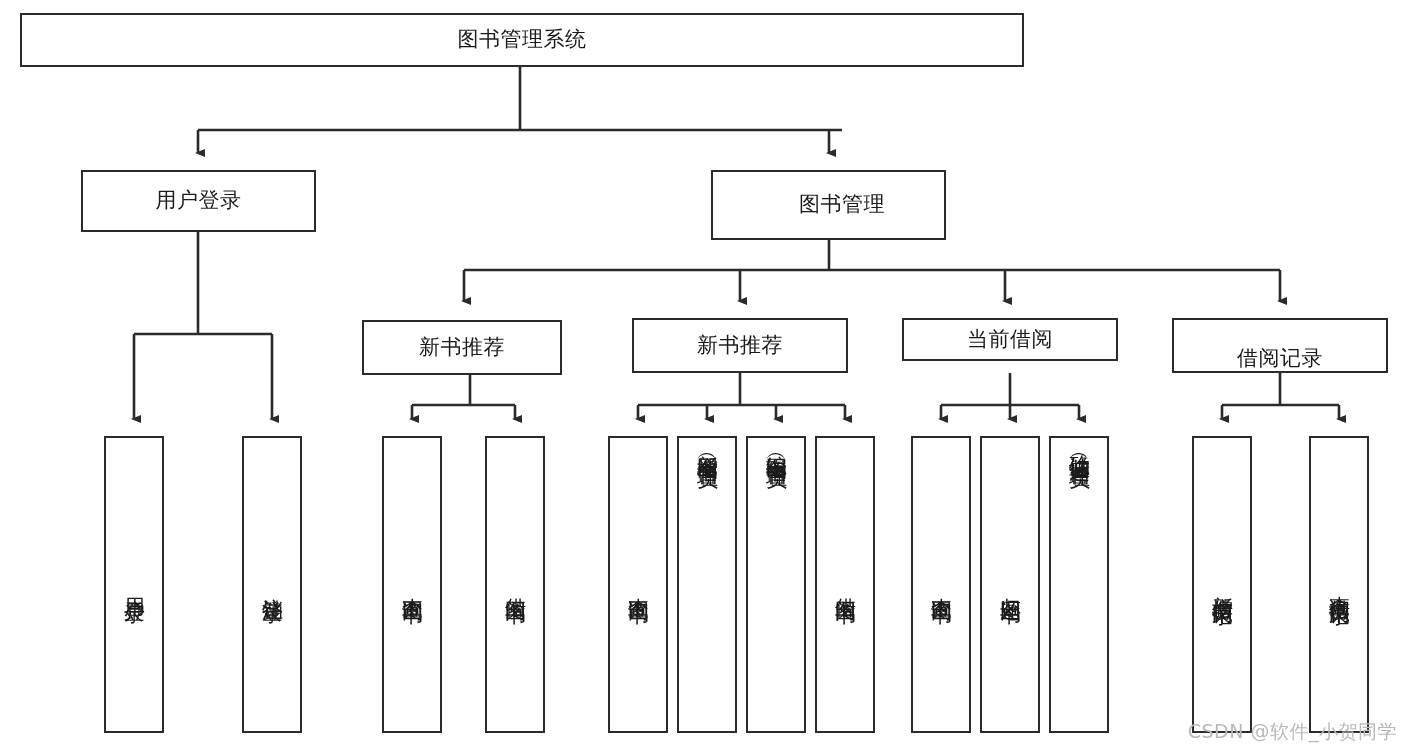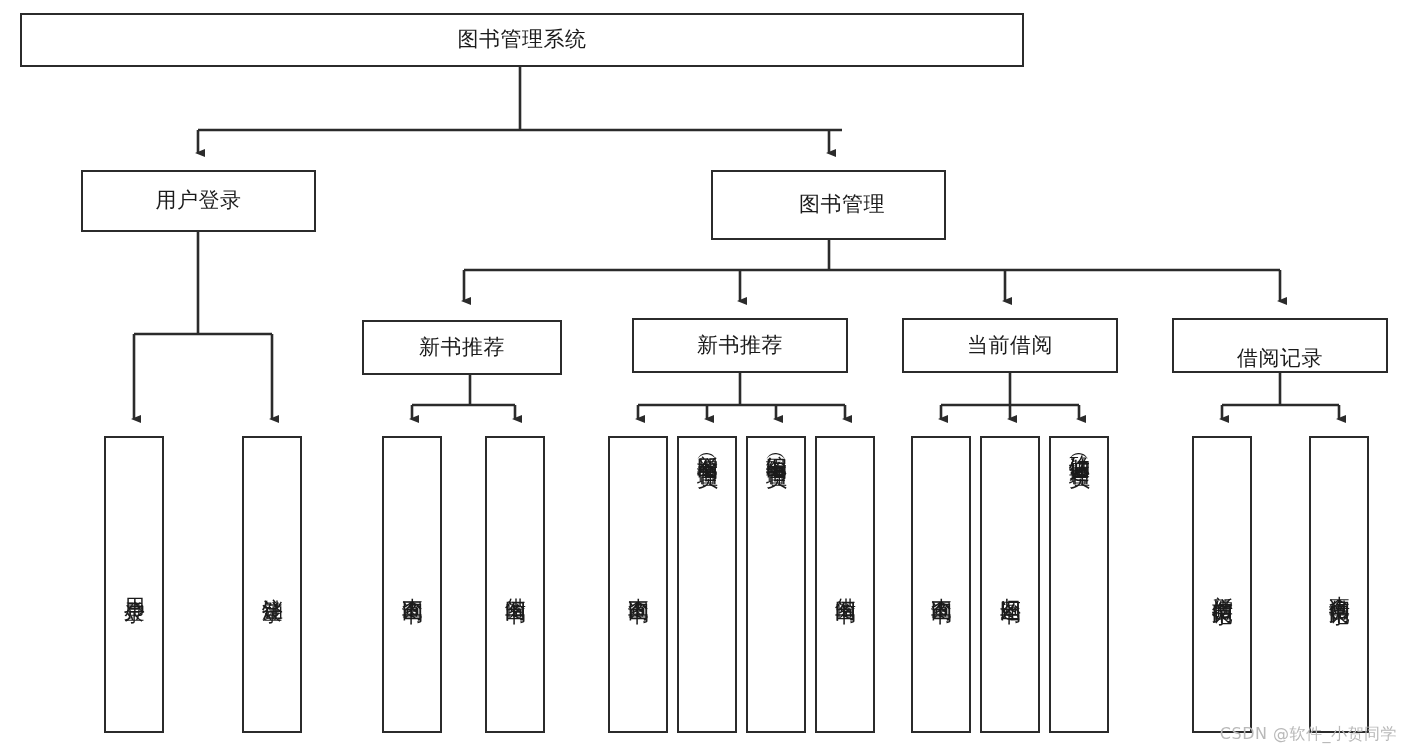--- a/index.html
+++ b/index.html
@@ -59,21 +59,21 @@
     white-space: nowrap;
   }
   .node.vertical.centered {
     align-items: center;
   }
   .watermark {
     position: absolute;
     right: 8px;
     bottom: 2px;
     color: #b9b9b9;
-    font-size: 16px;
+    font-size: 19px;
     letter-spacing: 0.5px;
     white-space: nowrap;
     user-select: none;
   }
 </style>
 </head>
 <body>
 
 <div id="diagram-root">
 
@@ -137,21 +137,21 @@
   <div class="node" style="left:711px; top:170px; width:235px; height:70px;padding-left:27px;">
     <span class="node-label">图书管理</span>
   </div>
 
   <div class="node" style="left:362px; top:320px; width:200px; height:55px;">
     <span class="node-label">新书推荐</span>
   </div>
   <div class="node" style="left:632px; top:318px; width:216px; height:55px;">
     <span class="node-label">新书推荐</span>
   </div>
-  <div class="node" style="left:902px; top:318px; width:216px; height:55px;">
+  <div class="node" style="left:902px; top:318px; width:216px; height:43px;">
     <span class="node-label">当前借阅</span>
   </div>
   <div class="node" style="left:1172px; top:318px; width:216px; height:55px;align-items:flex-end;">
     <span class="node-label">借阅记录</span>
   </div>
 
   <div class="node vertical centered" style="left:104px; top:436px; width:60px; height:297px;">
     <span class="node-label">用户登录</span>
   </div>
   <div class="node vertical centered" style="left:242px; top:436px; width:60px; height:297px;">

